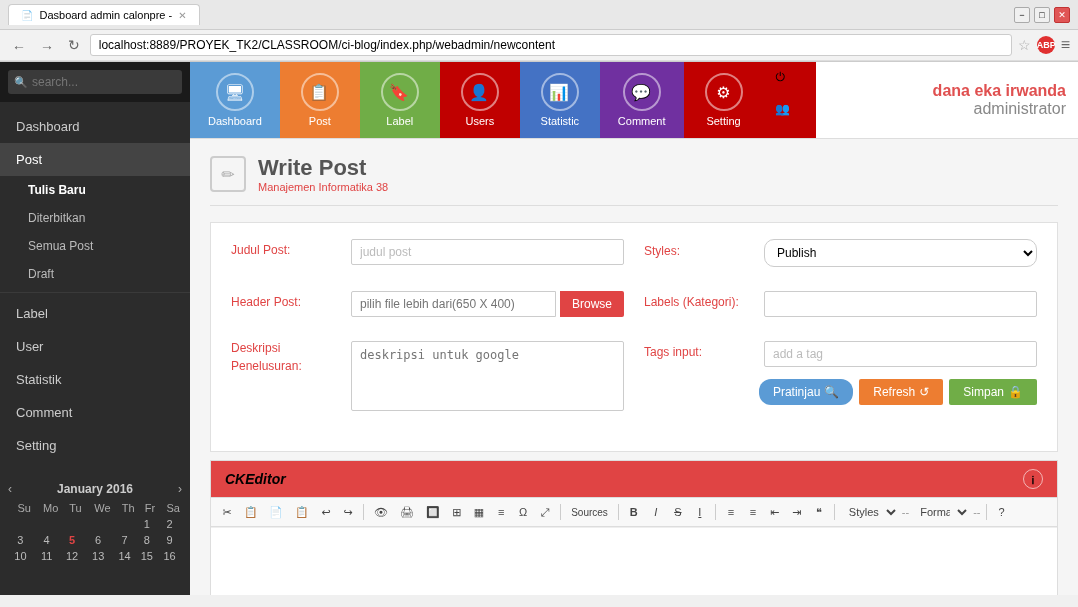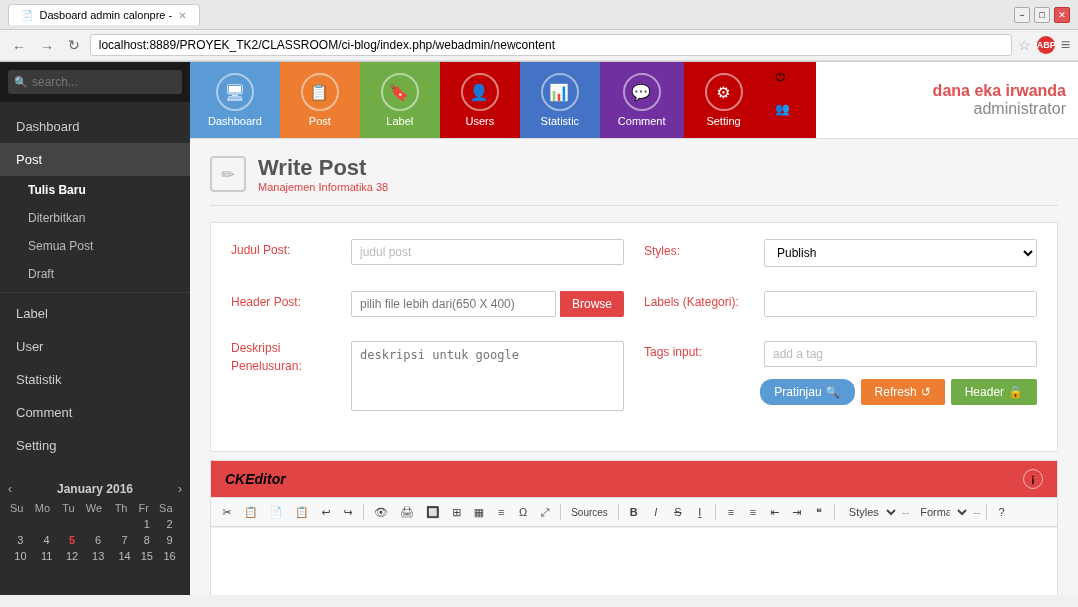--- a/index.html
+++ b/index.html
@@ -40,21 +40,21 @@
     .sidebar-item.active { background: #444; color: #fff; }
     .sidebar-subitem { padding: 7px 16px 7px 28px; cursor: pointer; color: #bbb; font-size: 12px; display: block; }
     .sidebar-subitem.active-sub { color: #fff; font-weight: bold; }
     .sidebar-divider { border: none; border-top: 1px solid #3a3a3a; margin: 4px 0; }
 
     
     .sidebar-calendar { padding: 8px; color: #ccc; }
     .cal-header { display: flex; justify-content: space-between; align-items: center; padding: 4px 0; font-size: 12px; font-weight: bold; }
     .cal-nav { background: none; border: none; color: #aaa; cursor: pointer; font-size: 12px; }
     .cal-grid { width: 100%; border-collapse: collapse; font-size: 11px; }
-    .cal-grid th { color: #aaa; text-align: left; padding: 2px; font-weight: normal; }
+    .cal-grid th { color: #aaa; text-align: right; padding: 2px; font-weight: normal; }
     .cal-grid td { text-align: center; padding: 2px 1px; color: #bbb; cursor: pointer; }
     .cal-grid td.today { color: #e04444; font-weight: bold; }
 
     
     .main-content { flex: 1; overflow-y: auto; background: #f5f5f5; }
 
     
     .top-nav { background: #fff; display: flex; align-items: center; justify-content: space-between; border-bottom: 1px solid #ddd; }
     .top-nav-icons { display: flex; }
     .nav-icon-item { display: flex; flex-direction: column; align-items: center; justify-content: center; padding: 10px 18px; cursor: pointer; min-width: 80px; }
@@ -83,21 +83,21 @@
 
     
     .form-section { background: #fff; padding: 16px 20px; border: 1px solid #e0e0e0; margin-bottom: 8px; }
     .form-row { display: flex; align-items: flex-start; gap: 20px; margin-bottom: 12px; }
     .form-row-left { flex: 1; }
     .form-row-right { flex: 1; }
     .form-label { color: #e04444; font-size: 12px; margin-bottom: 4px; min-width: 100px; }
     .form-field { display: flex; align-items: center; gap: 20px; margin-bottom: 12px; }
     .form-input { border: 1px solid #ccc; padding: 5px 8px; font-size: 12px; border-radius: 2px; width: 100%; color: #999; }
     .form-input::placeholder { color: #bbb; }
-    .form-select { border: 1px solid #ccc; padding: 5px 8px; font-size: 12px; border-radius: 2px; width: 100%; background: #fff; }
+    .form-select { border: 1px solid #ccc; padding: 5px 8px; font-size: 12px; border-radius: 10px; width: 100%; background: #fff; }
     .file-input-wrapper { display: flex; gap: 4px; width: 100%; }
     .file-input-text { flex: 1; border: 1px solid #ccc; padding: 5px 8px; font-size: 12px; color: #bbb; border-radius: 2px 0 0 2px; }
     .browse-btn { background: #e04444; color: #fff; border: none; padding: 5px 12px; font-size: 12px; cursor: pointer; border-radius: 0 2px 2px 0; }
     .form-textarea { border: 1px solid #ccc; padding: 6px 8px; font-size: 12px; border-radius: 2px; width: 100%; min-height: 70px; color: #999; resize: none; }
 
     
     .action-buttons { display: flex; justify-content: flex-end; gap: 6px; margin-top: 8px; }
     .btn-preview { background: #5b9bd5; color: #fff; border: none; padding: 6px 14px; font-size: 12px; cursor: pointer; border-radius: 12px; display: flex; align-items: center; gap: 4px; }
     .btn-refresh { background: #ed7d31; color: #fff; border: none; padding: 6px 14px; font-size: 12px; cursor: pointer; border-radius: 2px; display: flex; align-items: center; gap: 4px; }
     .btn-save { background: #70ad47; color: #fff; border: none; padding: 6px 14px; font-size: 12px; cursor: pointer; border-radius: 2px; display: flex; align-items: center; gap: 4px; }
@@ -330,21 +330,21 @@
             <div class="action-buttons">
               <button class="btn-preview">
                 <span>Pratinjau</span>
                 <span>🔍</span>
               </button>
               <button class="btn-refresh">
                 <span>Refresh</span>
                 <span>↺</span>
               </button>
               <button class="btn-save">
-                <span>Header</span>
+                <span>Simpan</span>
                 <span>🔒</span>
               </button>
             </div>
           </div>
         </div>
       </div>
 
       <div class="ckeditor-section">
         <div class="ckeditor-header">
           <span>CKEditor</span>

